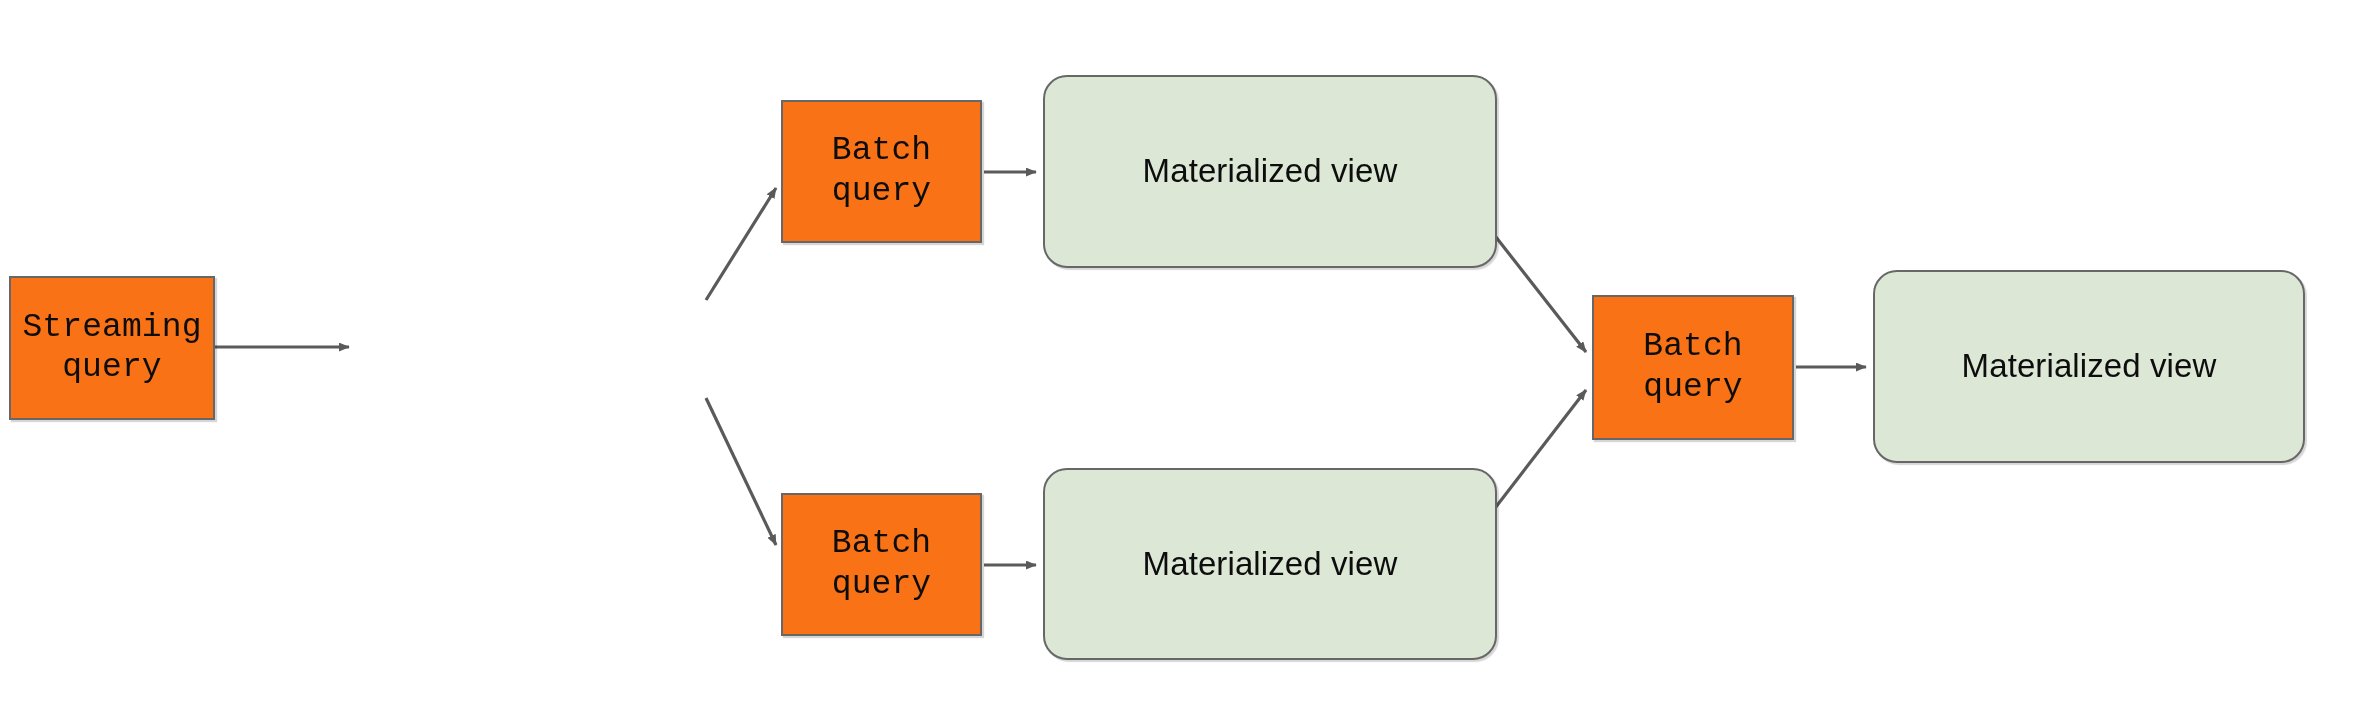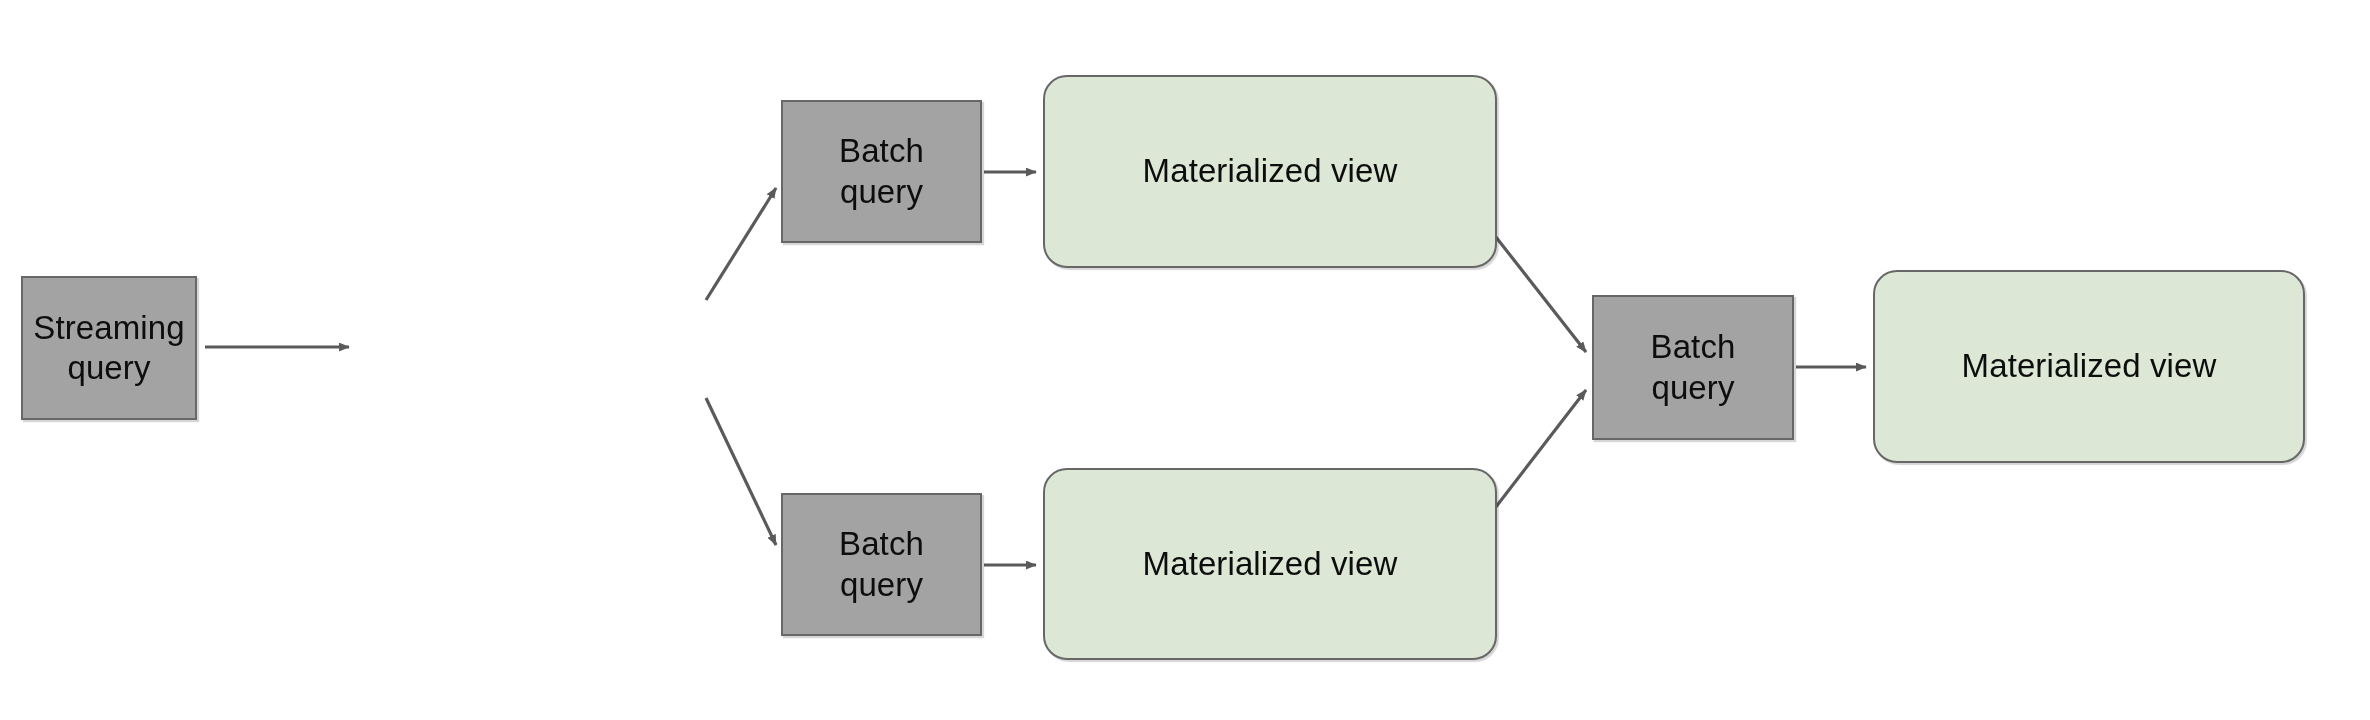--- a/index.html
+++ b/index.html
@@ -32,22 +32,23 @@
     text-align: center;
     color: #0d0d0d;
     font-size: 33px;
     line-height: 1.22;
     letter-spacing: 0.1px;
     white-space: pre-line;
     border: 2px solid #676767;
     box-shadow: 2px 2px 1px rgba(0,0,0,0.16);
   }
   .node.yellow {
-    background: #a3a3a3;
+    background: #f97316;
     border-radius: 0;
+    font-family: Liberation Mono, monospace;
   }
   .node.green {
     background: #dce7d5;
     border-radius: 24px;
   }
   .node .label {
     display: block;
     padding: 0 6px;
   }
 </style>
@@ -75,21 +76,21 @@
       <path d="M 984 565 L 1036 565" marker-end="url(#arrowhead)"></path>
 
       <path d="M 1492 232 L 1586 352" marker-end="url(#arrowhead)"></path>
 
       <path d="M 1492 512 L 1586 390" marker-end="url(#arrowhead)"></path>
 
       <path d="M 1796 367 L 1866 367" marker-end="url(#arrowhead)"></path>
     </g>
   </svg>
 
-  <div class="node yellow" style="left:21px; top:276px; width:176px; height:144px;">
+  <div class="node yellow" style="left:9px; top:276px; width:206px; height:144px;">
     <span class="label">Streaming
 query</span>
   </div>
 
 
   <div class="node yellow" style="left:781px; top:100px; width:201px; height:143px;">
     <span class="label">Batch
 query</span>
   </div>
 

